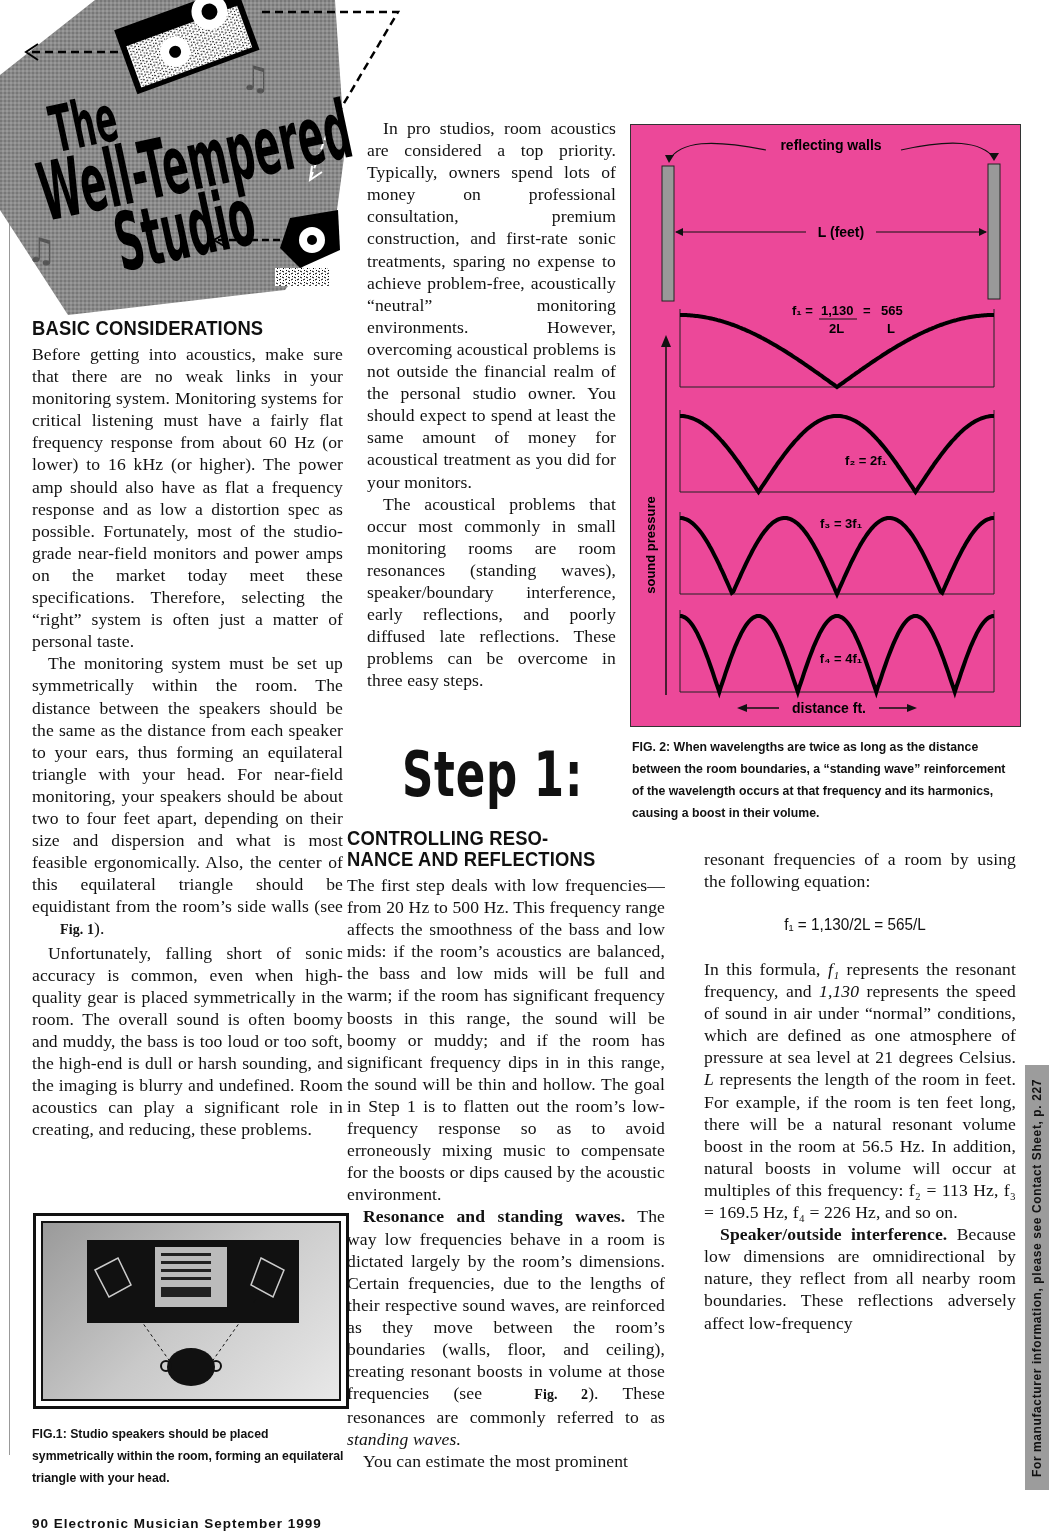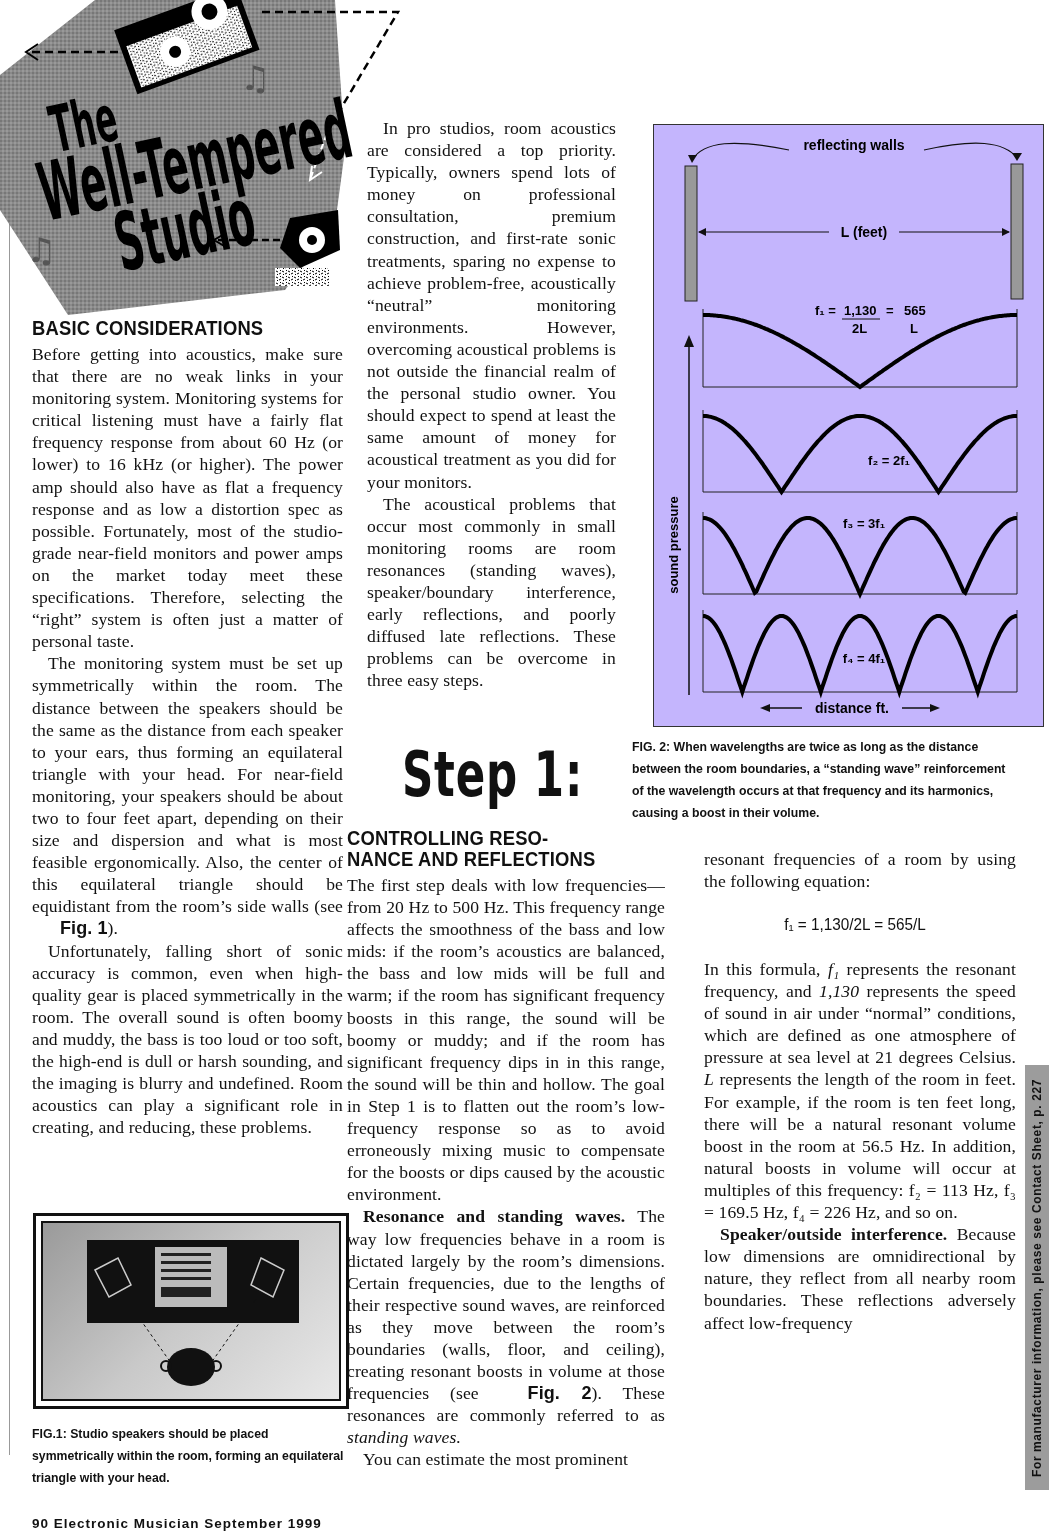--- a/index.html
+++ b/index.html
@@ -9,29 +9,29 @@
   .body-text p.indent { text-indent:16px; }
   .col { position:absolute; }
   .head { font-family: "Liberation Sans", "DejaVu Sans", sans-serif; font-weight:bold; font-size:20px; line-height:21px; letter-spacing:0.2px; transform:scaleX(0.92); transform-origin:left; white-space:nowrap; }
   .caption { font-family: "Liberation Sans", "DejaVu Sans", sans-serif; font-weight:bold; font-size:13.2px; line-height:22px; transform:scaleX(0.93); transform-origin:left; }
   .rule-left { position:absolute; left:9px; top:135px; width:1px; height:1320px; background:#999; }
   
   .title-art { position:absolute; left:0; top:0; width:380px; height:315px; }
   
   .step { position:absolute; left:402px; top:744px; font-family:"DejaVu Sans Condensed","DejaVu Sans", sans-serif; font-weight:bold; font-size:62px; line-height:62px; transform:scaleX(0.78); transform-origin:left; letter-spacing:1px; }
   
-  .fig2 { position:absolute; left:630px; top:124px; width:389px; height:601px; border:1px solid #333; background:#c4b5fd;margin-left:23px; }
+  .fig2 { position:absolute; left:630px; top:124px; width:389px; height:601px; border:1px solid #333; background:#ec4899; }
   .fig2 svg text { font-family:"Liberation Sans","DejaVu Sans",sans-serif; font-weight:bold; }
   .formula { position:absolute; left:690px; top:915px; width:330px; text-align:center; font-family:"Liberation Sans","DejaVu Sans",sans-serif; font-size:17px; transform:scaleX(0.9); }
   .fig1 { position:absolute; left:33px; top:1213px; width:310px; height:190px; border:3px solid #111; background:#fff; }
   .fig1-inner { position:absolute; left:5px; top:5px; right:5px; bottom:5px; border:2px solid #111; background:linear-gradient(135deg,#9a9a9a,#c9c9c9 50%,#e8e8e8); }
   .side-bar { position:absolute; left:1025px; top:1065px; width:24px; height:425px; background:#9c9c9c; }
   .side-bar span { position:absolute; left:50%; top:50%; transform:translate(-50%,-50%) rotate(-90deg); white-space:nowrap; font-family:"Liberation Sans","DejaVu Sans",sans-serif; font-weight:bold; font-size:12px; color:#111; letter-spacing:0.6px; }
   .footer { position:absolute; left:32px; top:1516px; font-family:"Liberation Sans","DejaVu Sans",sans-serif; font-weight:bold; font-size:13.5px; letter-spacing:1px; }
-  b.inline-sans { font-family:Liberation Sans, sans-serif; font-size:18px;padding-left:28px; }
+  b.inline-sans { font-family:Liberation Serif, serif; font-size:14px;padding-left:28px; }
 </style>
 </head>
 <body>
 
 <div class="rule-left"></div>
 
 <div class="title-art">
   <svg width="400" height="320" viewBox="0 0 400 320">
     <defs>
       <pattern id="dots" width="4" height="4" patternUnits="userSpaceOnUse">

